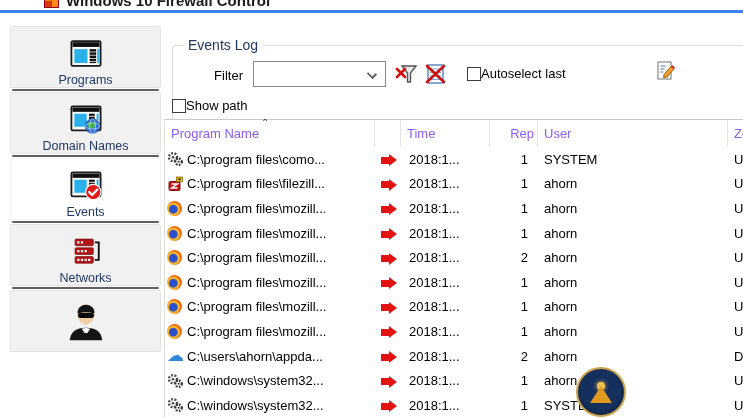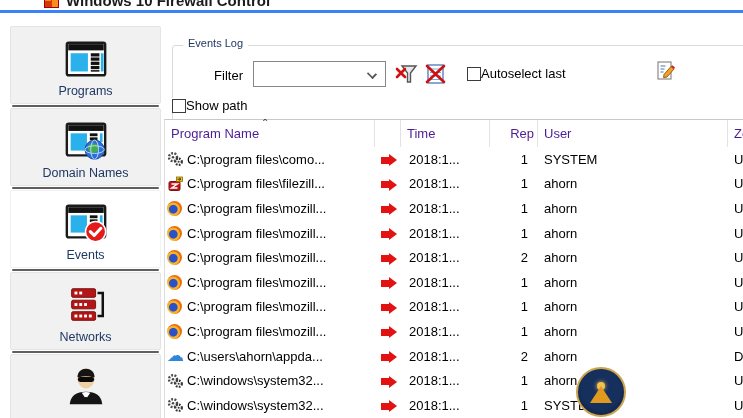--- a/index.html
+++ b/index.html
@@ -9,34 +9,34 @@
 
   
   .titlebar { position:relative; height:13px; overflow:hidden; border-bottom:3px solid #3b82f6; background:#fff; }
   .titlebar-inner { position:absolute; top:-8px; left:44px; display:flex; align-items:center; gap:7px; }
   .title-icon { width:15px; height:15px; border:1px solid #902; 
     background:conic-gradient(#d53a00 0 25%, #ff8c1a 0 50%, #d53a00 0 75%, #ff8c1a 0); }
   .title-text { font-size:15px; font-weight:bold; color:#1c1c1c; white-space:nowrap; }
 
   
   .sidebar { position:absolute; left:10px; top:26px; width:151px; height:392px; }
-  .sb-item { height:78px; background:#f1f1f1; border:1px solid #e4e4e4; border-radius:2px;
+  .sb-item { height:62px; background:#f1f1f1; border:1px solid #e4e4e4; border-radius:2px;
     display:flex; flex-direction:column; align-items:center; cursor:default; }
   .sb-item.active { background:#fff; border-color:#f2f2f2; }
   .sb-item svg { width:46px; height:46px; margin-top:9px; }
   .sb-label { font-size:12.5px; color:#1f3864; margin-top:2px; }
   .sb-sep { height:2px; background:#5f5f5f; margin:1px 2px; border-radius:1px; }
 
   
   .main { position:absolute; left:164px; top:14px; width:600px; height:404px; }
 
   .groupbox { position:absolute; left:8px; top:31px; width:600px; height:92px;
     border:1px solid #d9d9d9; border-radius:3px; }
   .gb-legend { position:absolute; top:-9px; left:10px; background:#fff; padding:0 5px;
-    font-size:11px; color:#1f3864; }
+    font-size:14px; color:#1f3864; }
 
   .filter-label { position:absolute; left:12px; top:22px; width:58px; text-align:right; font-size:13px; }
   .combo { position:absolute; left:80px; top:15px; width:133px; height:26px;
     border:1px solid #878787; background:#fff; }
   .combo input { position:absolute; left:2px; top:2px; width:104px; height:20px; border:0; outline:0;
     font-family:"Liberation Sans",sans-serif; font-size:13px; }
   .combo .chev { position:absolute; right:9px; top:8px; width:8px; height:8px;
     border-right:2px solid #555; border-bottom:2px solid #555; transform:rotate(45deg) scale(1,0.8); }
 
   .tool-btn { position:absolute; width:24px; height:24px; cursor:pointer; }
@@ -50,21 +50,21 @@
   .cr-autoselect { left:294px; top:20px; }
   .cr-showpath { left:8px; top:84px; background:#fff; padding-right:6px; }
   .cbox { width:14px; height:14px; background:#fff; border:1.5px solid #3c3c3c; display:inline-block; flex:0 0 auto; }
 
   
   .etable { position:absolute; left:0; top:105px; width:620px; height:299px; background:#fff;
     border-top:1px solid #c9c9c9; border-left:1px solid #dedede; font-size:13px; }
   .thead, .trow { display:grid; grid-template-columns:210px 26px 89px 48px 190px 180px; align-items:center; }
   .thead { height:27px; position:relative; }
   .thead .hcell { height:100%; display:flex; align-items:center; padding:0 6px;
-    border-right:1px solid #e3e3e3; color:#4c1d95; white-space:nowrap; overflow:hidden; }
+    border-right:1px solid #e3e3e3; color:#8b5cf6; white-space:nowrap; overflow:hidden; }
   .thead .h-rep { justify-content:flex-end; padding-right:3px; }
   .sort-caret { position:absolute; left:98px; top:-3px; font-size:13px; color:#444; }
   .tbody { overflow:hidden; }
   .trow { height:24.6px; cursor:default; }
   .cell { white-space:nowrap; overflow:hidden; padding:0 6px; }
   .c-prog { display:flex; align-items:center; gap:3px; padding-left:2px; }
   .c-prog-text { white-space:nowrap; }
   .c-rep { text-align:right; padding-right:10px; }
   .c-time { padding-left:8px; }
   .ric { width:16px; height:16px; flex:0 0 auto; display:inline-block; }

